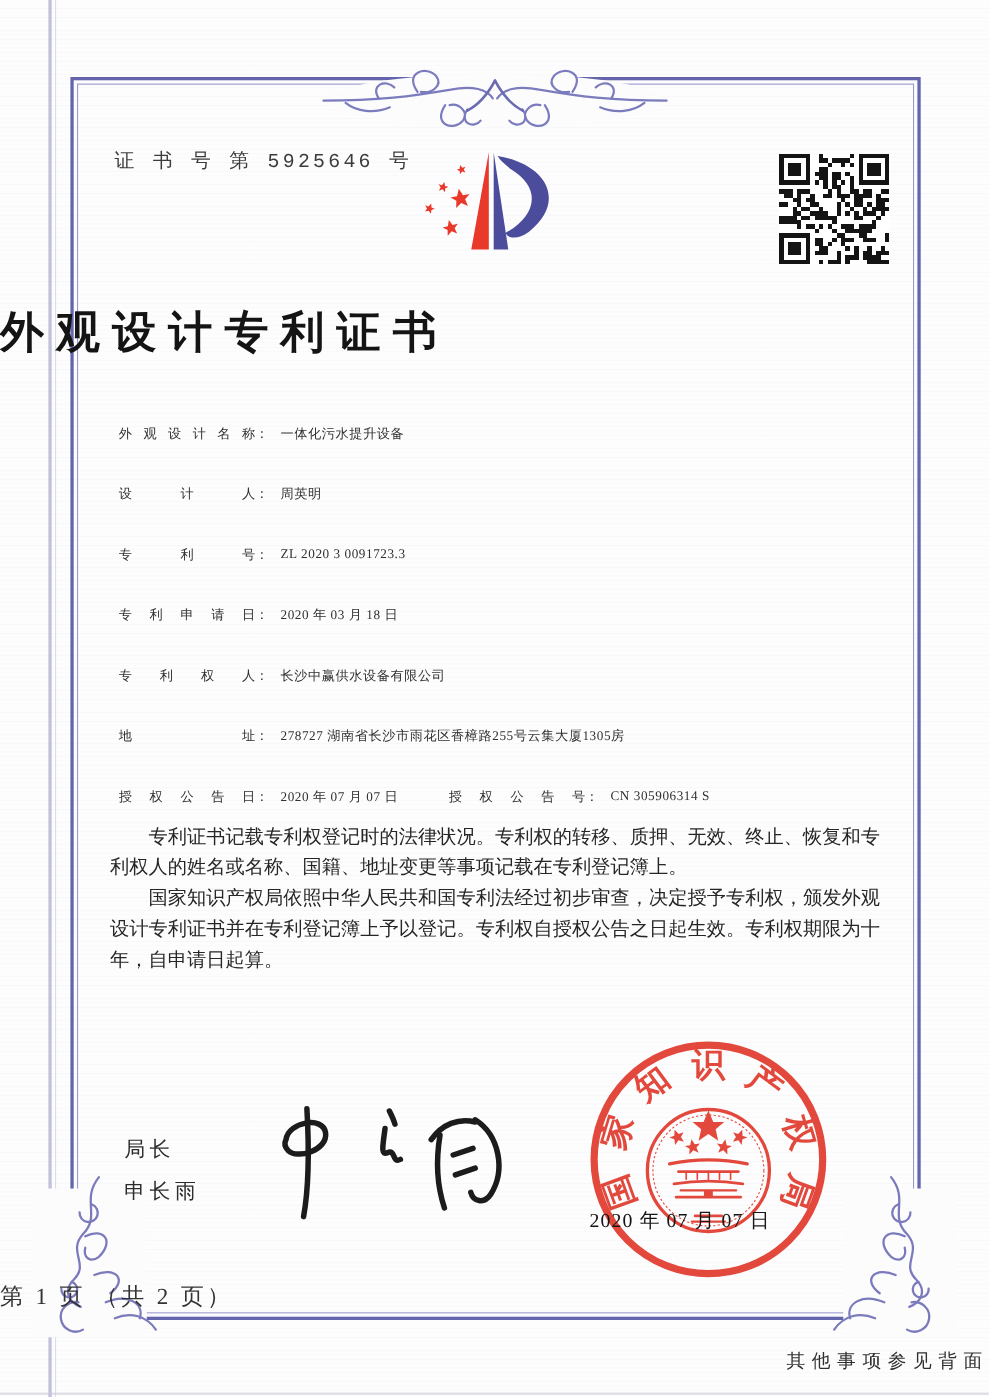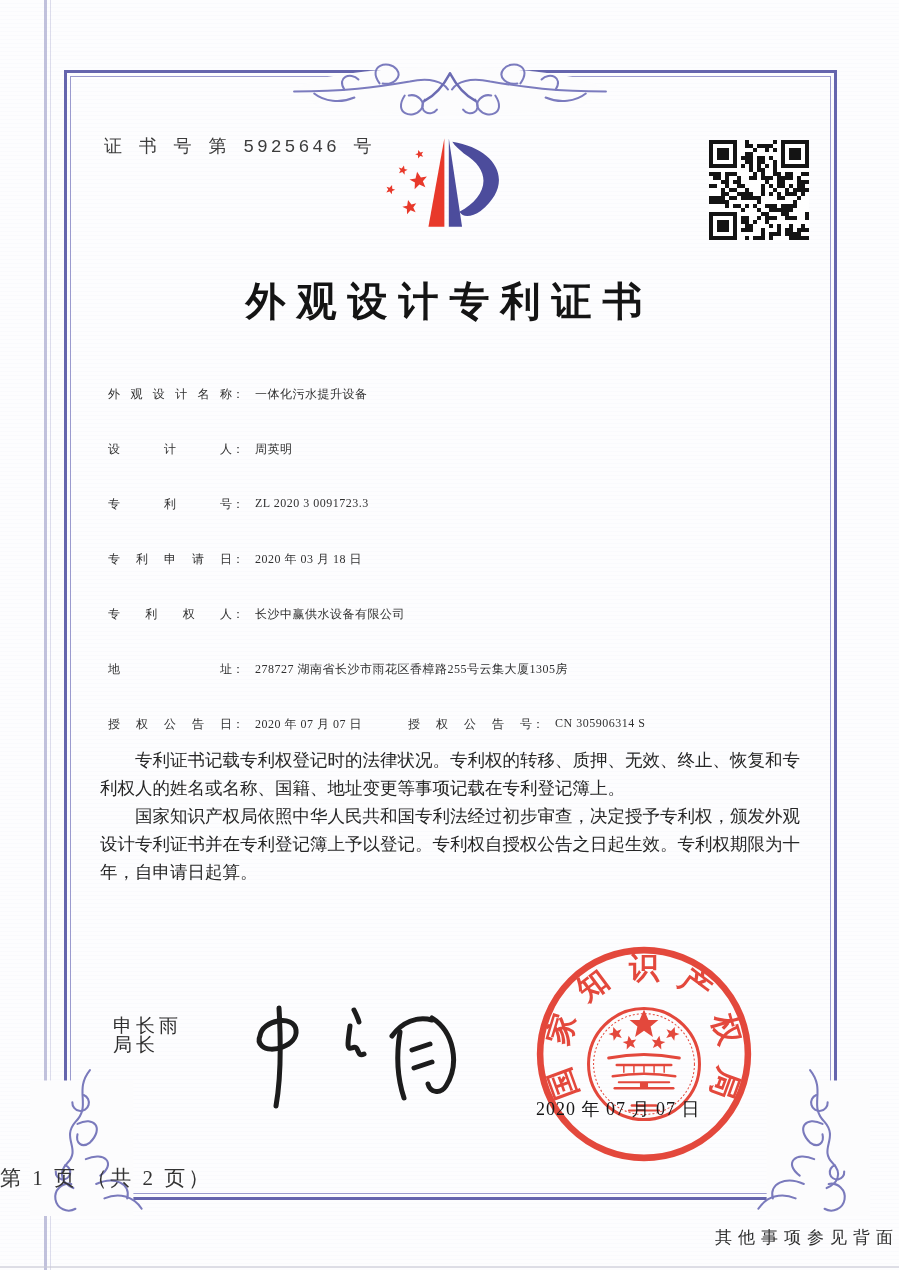--- a/index.html
+++ b/index.html
@@ -20,36 +20,36 @@
 
   .ornament-top{position:absolute;left:284px;top:52px;width:332px;height:78px;}
   .flourish-bl{position:absolute;left:28px;top:1066px;width:128px;height:150px;}
   .flourish-br{position:absolute;left:744px;top:1066px;width:128px;height:150px;transform:scaleX(-1);}
 
   .cert-no{position:absolute;left:104px;top:134px;font-size:18px;letter-spacing:3px;color:#3c3c3c;font-family:Liberation Mono, monospace;}
   .logo{position:absolute;left:378px;top:128px;width:146px;height:118px;}
   .qr{position:absolute;left:707px;top:140px;width:103px;height:100px;}
   .qr svg{width:100%;height:100%;shape-rendering:crispEdges;}
 
-  .title{position:absolute;left:0;top:274px;width:100%;text-align:center;
+  .title{position:absolute;left:0;top:274px;width:100%;text-align:left;
     font-size:40px;font-weight:600;letter-spacing:11px;color:#141414;font-family:Liberation Serif, serif;}
 
   .fields{position:absolute;left:108px;top:386px;width:690px;font-size:12px;color:#303030;}
   .frow{height:55px;display:flex;align-items:flex-start;white-space:nowrap;}
   .flabel{display:inline-block;width:124px;text-align:justify;text-align-last:justify;}
   .fcolon{display:inline-block;}
   .fvalue{margin-left:11px;letter-spacing:.5px;}
   .grp2{margin-left:46px;display:flex;}
 
   .paras{position:absolute;left:100px;top:746px;width:700px;font-size:17.5px;line-height:28px;
     text-align:justify;color:#262626;}
   .paras p{margin:0;text-indent:2em;}
 
   .signoff-title{position:absolute;left:113px;top:1032px;font-size:19px;letter-spacing:4px;color:#2d2d2d;}
-  .signoff-name{position:absolute;left:113px;top:1013px;font-size:19px;letter-spacing:4px;color:#2d2d2d;}
+  .signoff-name{position:absolute;left:113px;top:1070px;font-size:19px;letter-spacing:4px;color:#2d2d2d;}
   .signature{position:absolute;left:232px;top:998px;width:250px;height:115px;}
 
   .seal{position:absolute;left:528px;top:938px;width:232px;height:232px;opacity:.93;}
   .seal-date{position:absolute;left:536px;top:1097px;width:210px;font-size:18px;letter-spacing:1px;
     color:#161616;z-index:5;}
 
   .page-no{position:absolute;left:0;top:1164px;width:100%;text-align:left;font-size:21px;
     letter-spacing:3px;color:#333;}
   .back-note{position:absolute;left:0;top:1226px;width:100%;text-align:right;font-size:17px;
     letter-spacing:6px;color:#2f2f2f;}

